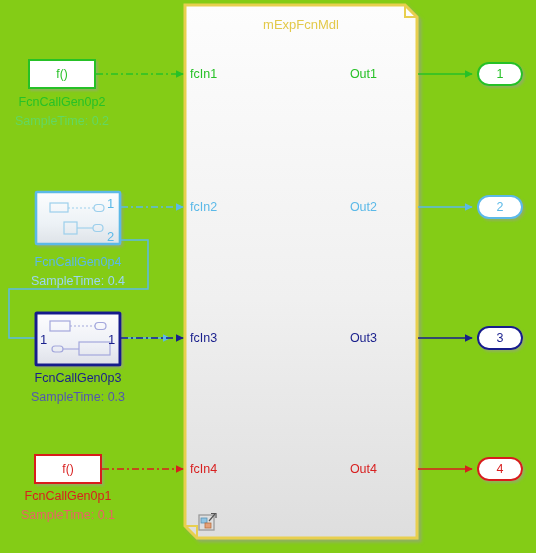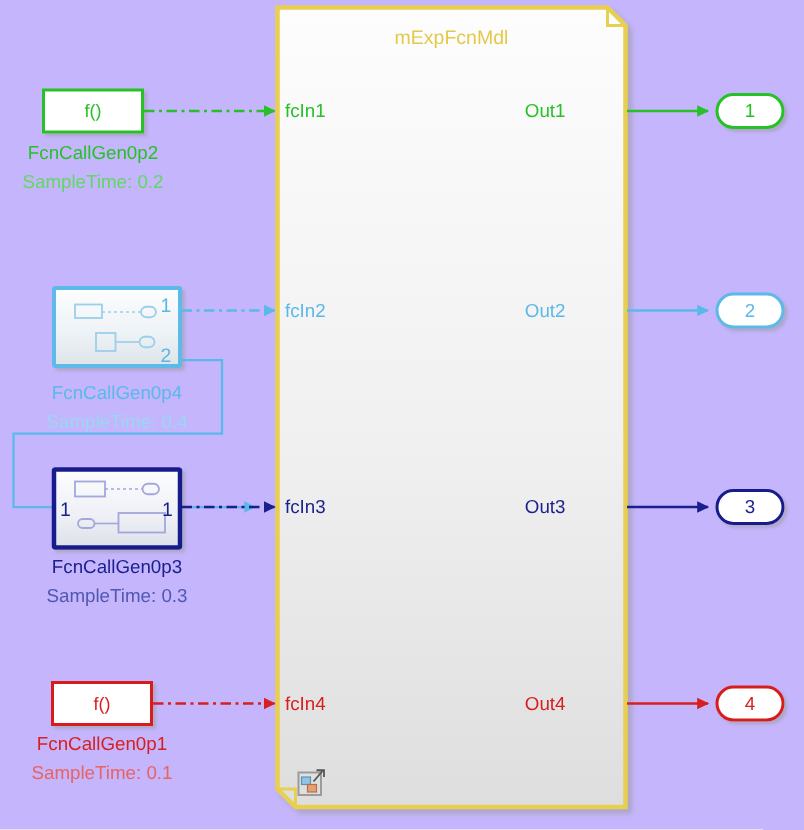--- a/index.html
+++ b/index.html
@@ -10,21 +10,21 @@
   body {
     width: 536px; height: 553px;
     font-family: "Liberation Sans", sans-serif;
     overflow: hidden;
     position: relative;
   }
   #canvas {
     position: absolute;
     left: 0; top: 0;
     width: 536px; height: 553px;
-    background: #c4b5fd;
+    background: #84cc16;
   }
   svg#diagram {
     position: absolute;
     left: 0; top: 0;
     width: 536px;
     height: 553px;
   }
   .blk-label {
     font-size: 12px;
     text-anchor: middle;

